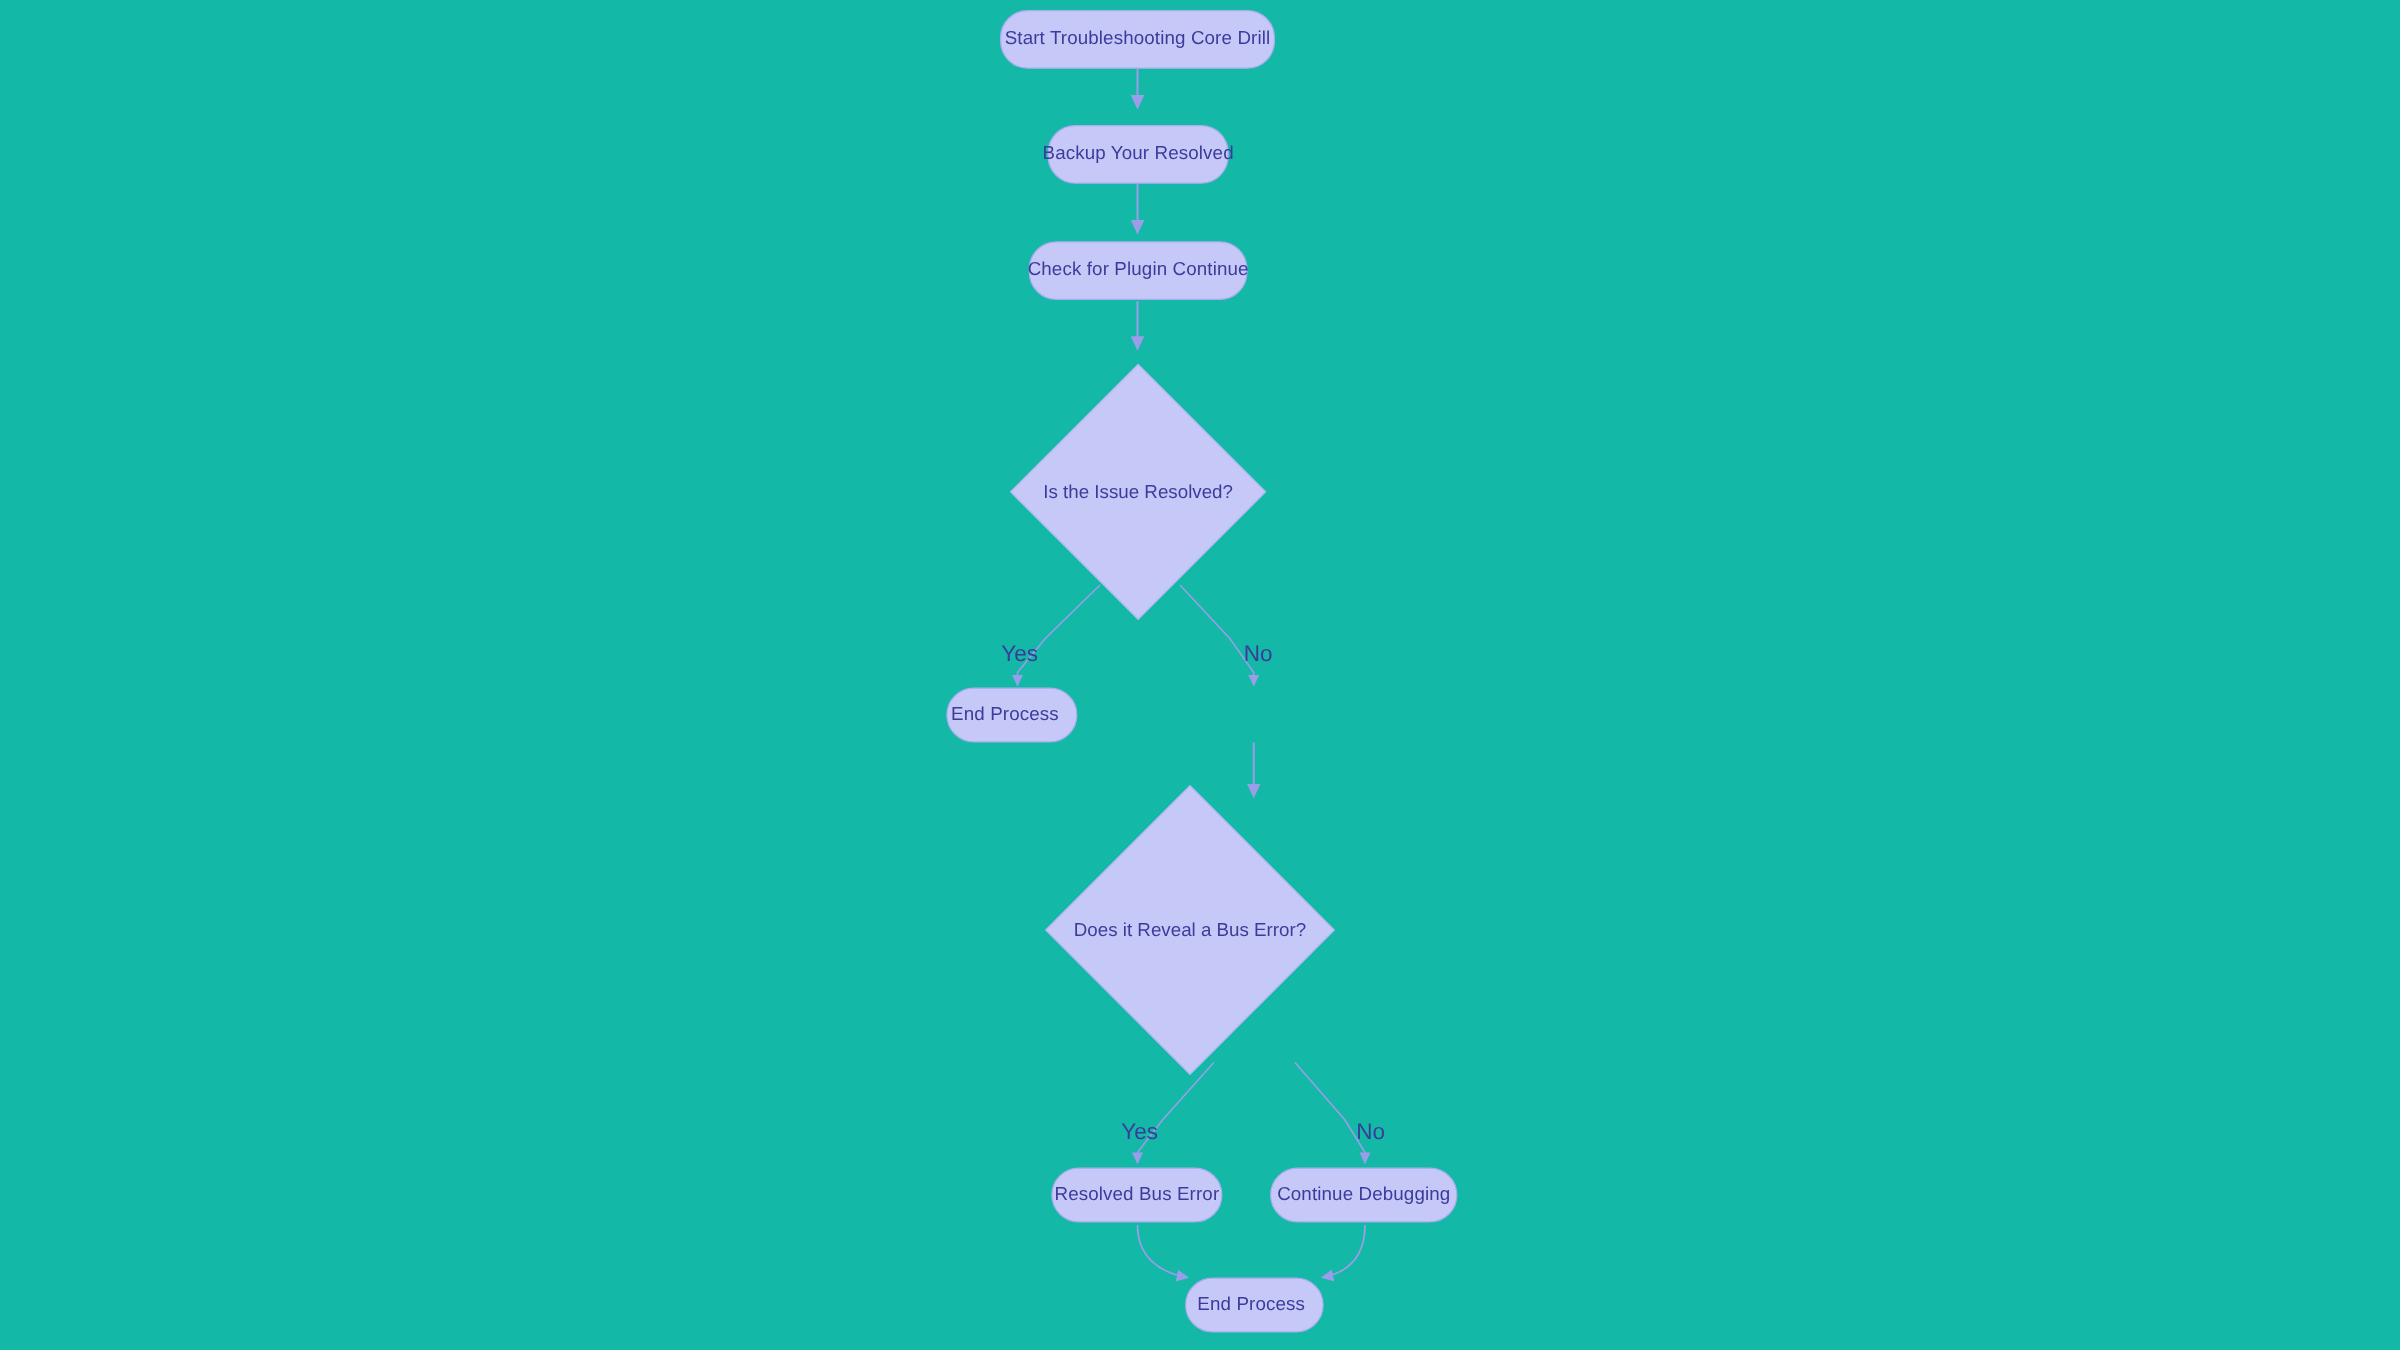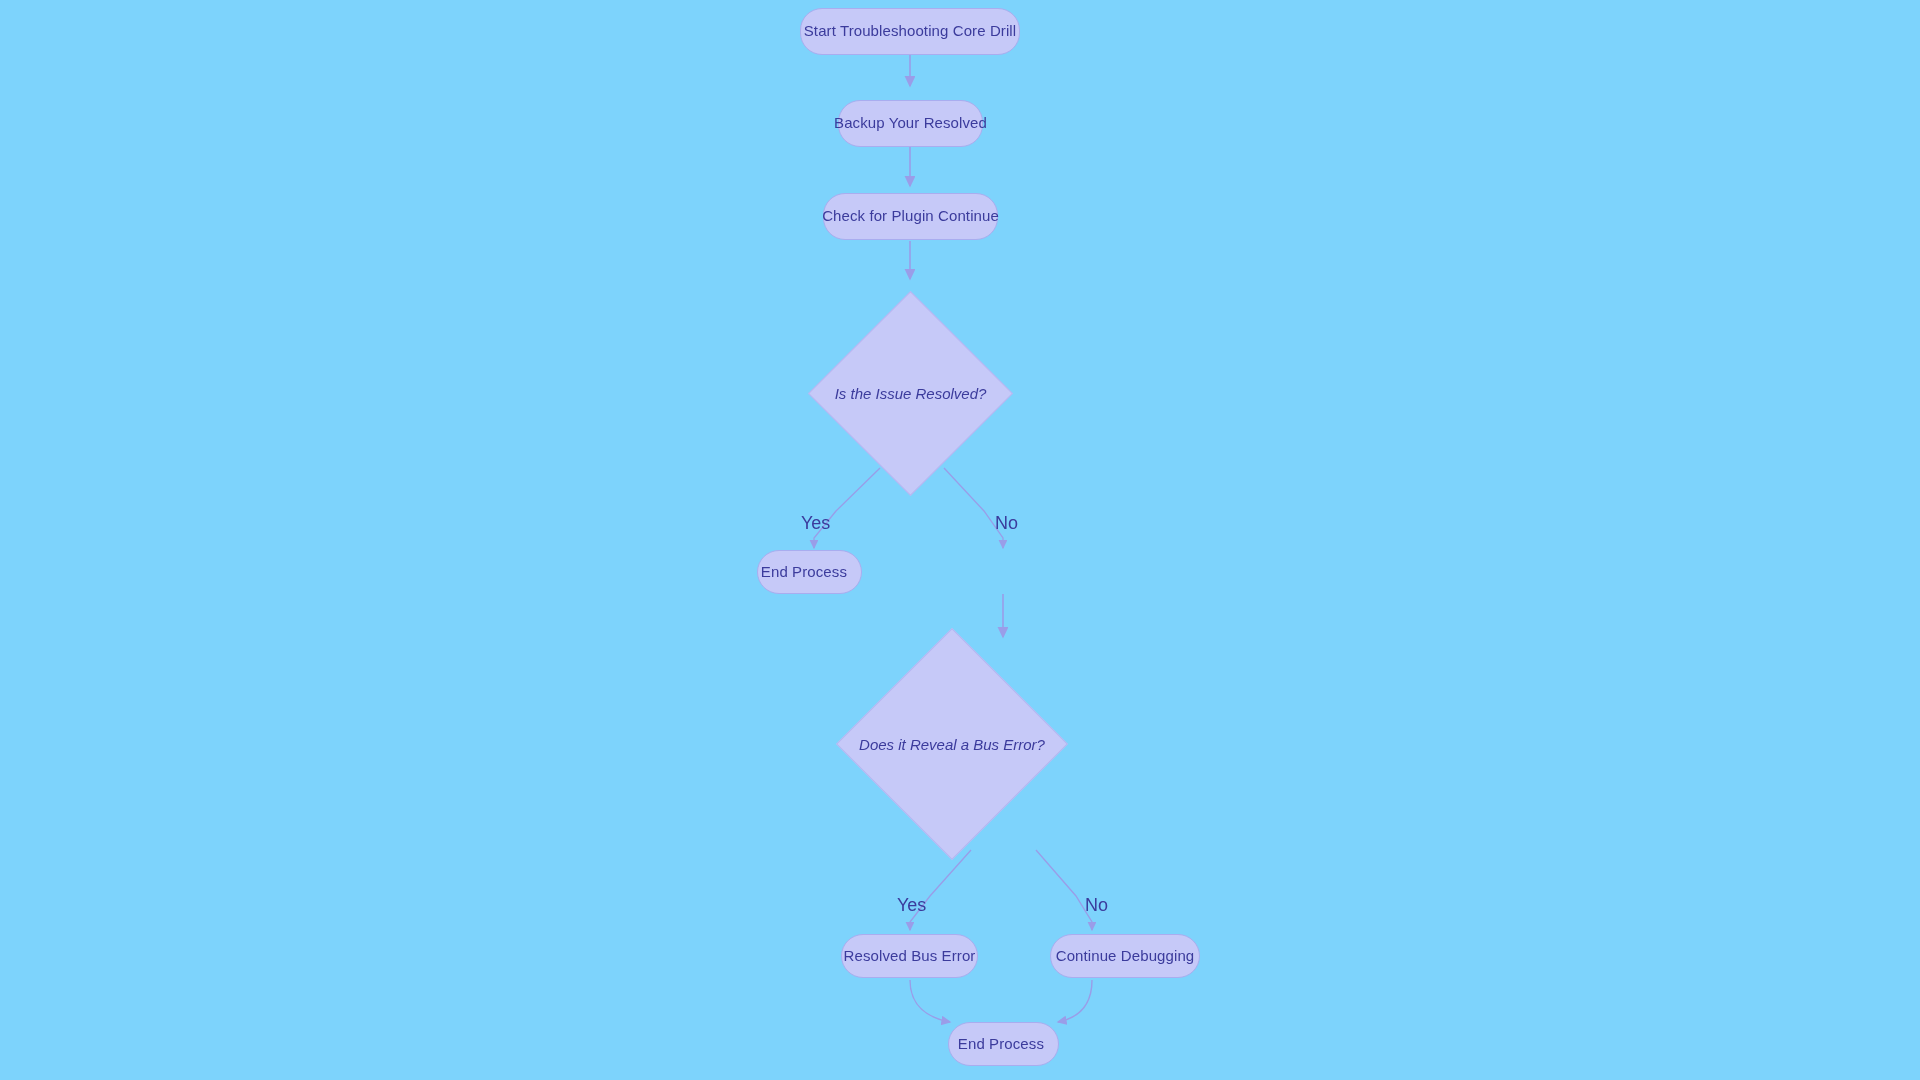--- a/index.html
+++ b/index.html
@@ -10,21 +10,21 @@
     width: 1920px;
     height: 1080px;
     background: #ffffff;
     font-family: "Liberation Sans", sans-serif;
     overflow: hidden;
   }
   #flow-root {
     position: relative;
     width: 1920px;
     height: 1080px;
-    background: #7dd3fc;
+    background: #14b8a6;
   }
   #edge-layer {
     position: absolute;
     left: 0; top: 0;
     width: 1920px;
     height: 1080px;
     pointer-events: none;
   }
   .node {
     position: absolute;
@@ -49,21 +49,20 @@
   }
   .node-label {
     display: block;
     padding: 0 14px;
   }
   .decision {
     position: absolute;
     display: flex;
     align-items: center;
     justify-content: center;
-    font-style: italic;
   }
   .decision .diamond-shape {
     position: absolute;
     left: 0; top: 0;
     width: 100%;
     height: 100%;
     background: #c6c9f8;
     border: 1px solid #b3b6f2;
     transform: rotate(45deg);
   }
@@ -147,21 +146,21 @@
   </div>
 
   <div class="edge-label" style="left:897px; top:895px;">Yes</div>
 
   <div class="edge-label" style="left:1085px; top:895px;">No</div>
 
   <div class="node process" style="left:841px; top:934px; width:137px; height:44px;">
     <span class="node-label">Resolved Bus Error</span>
   </div>
 
-  <div class="node process" style="left:1016px; top:934px; width:150px; height:44px;margin-left:34px;">
+  <div class="node process" style="left:1016px; top:934px; width:150px; height:44px;">
     <span class="node-label">Continue Debugging</span>
   </div>
 
   <div class="node terminal" style="left:948px; top:1022px; width:111px; height:44px;">
     <span class="node-label">End Process</span>
   </div>
 
 </div>
 
 </body></html>

